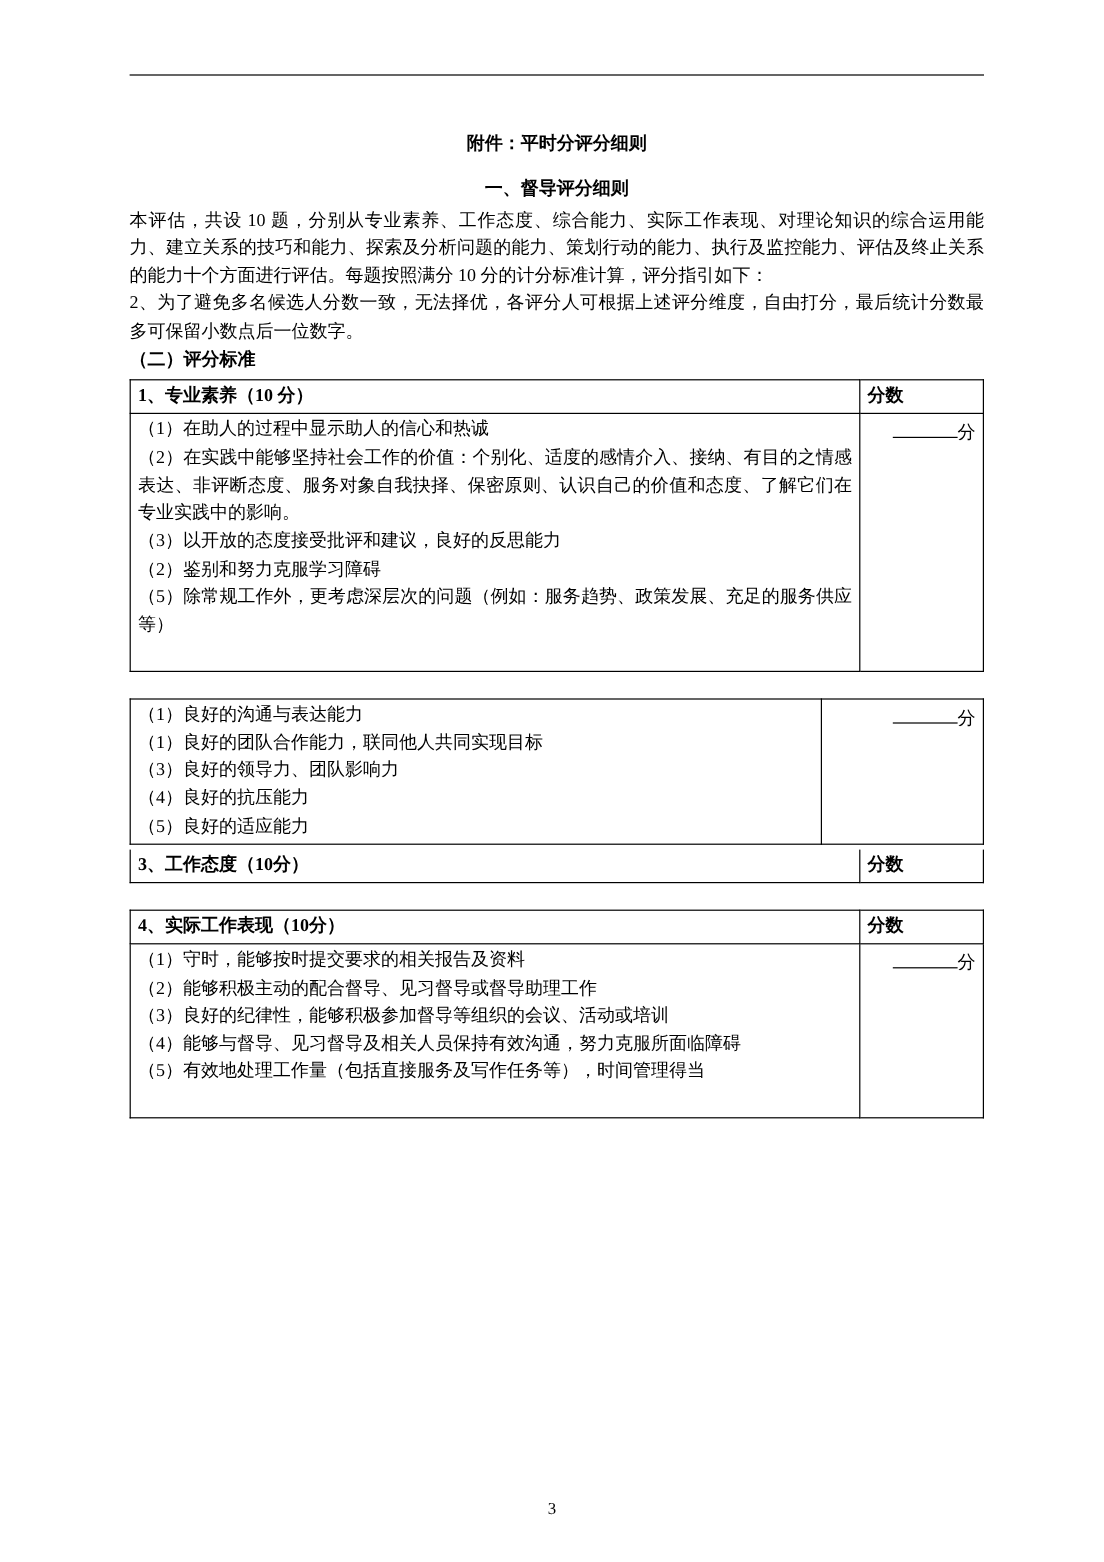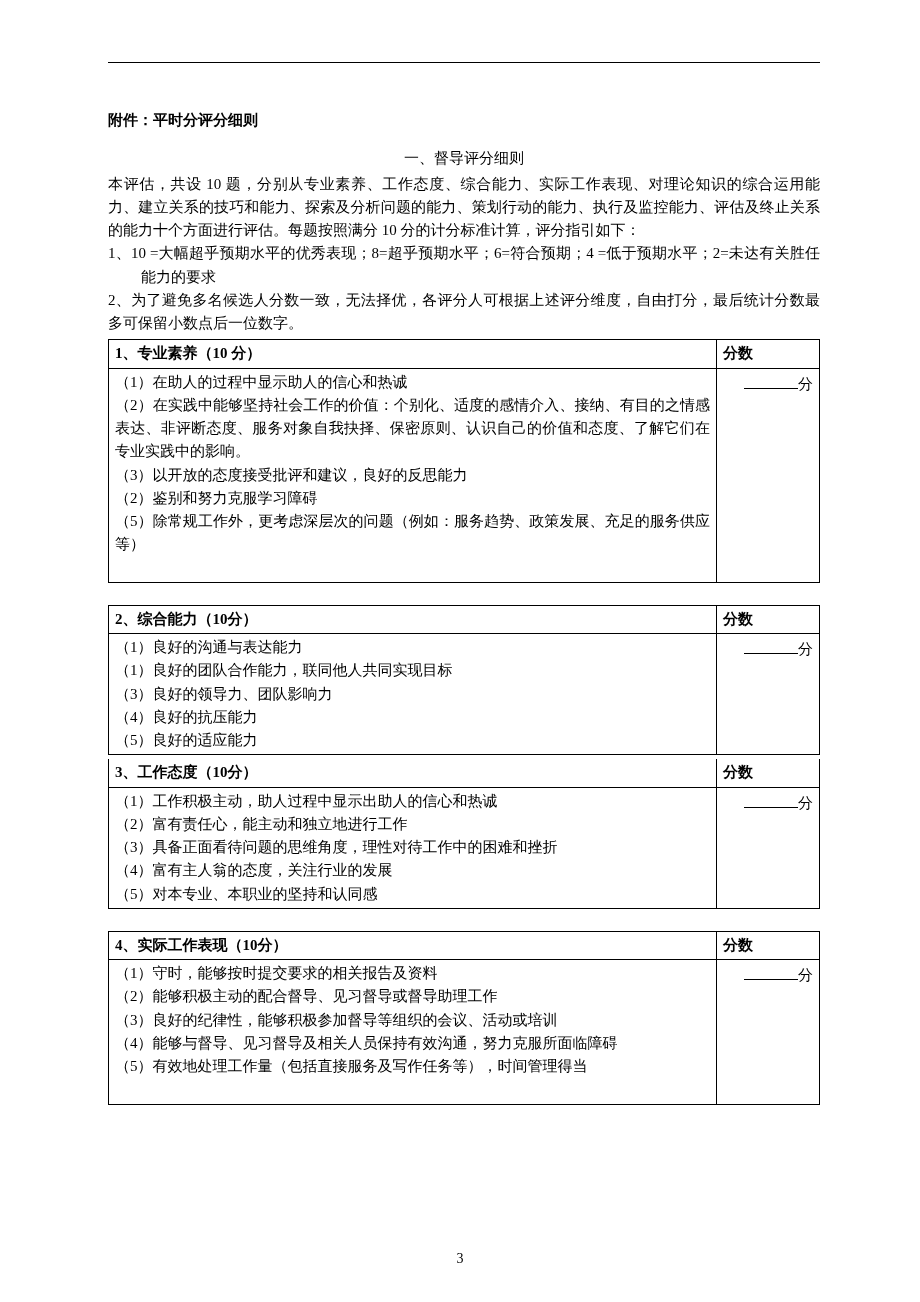--- a/index.html
+++ b/index.html
@@ -14,22 +14,22 @@
     width: 920px;
     min-height: 1302px;
     padding: 62px 100px 40px 108px;
     box-sizing: border-box;
     position: relative;
   }
   .rule {
     border-top: 1.5px solid #000;
     margin-bottom: 46px;
   }
-  .attach-title { font-weight: 700; }
-  .sec-title   { text-align: center; font-weight: 400; margin: 2px 0 2px; }
+  .attach-title { font-weight: 700; text-align: center; }
+  .sec-title   { text-align: center; font-weight: 700; margin: 2px 0 2px; }
   .sub-title   { font-weight: 700; margin: 0; }
   .para        { margin: 0; text-align: justify; }
   .indent-hang { padding-left: 2.2em; text-indent: -2.2em; margin: 0; }
 
   table.rubric {
     width: 100%;
     border-collapse: collapse;
     margin-top: 4px;
     margin-bottom: 22px;
   }
@@ -68,22 +68,22 @@
 </head>
 <body>
 
 <div class="page">
 
   <div class="rule"></div>
 
   <p class="attach-title">附件：平时分评分细则</p>
   <p class="sec-title">一、督导评分细则</p>
   <p class="para">本评估，共设 10 题，分别从专业素养、工作态度、综合能力、实际工作表现、对理论知识的综合运用能力、建立关系的技巧和能力、探索及分析问题的能力、策划行动的能力、执行及监控能力、评估及终止关系的能力十个方面进行评估。每题按照满分 10 分的计分标准计算，评分指引如下：</p>
-  <p class="para indent-hang">1、10 =大幅超乎预期水平的优秀表现；8=超乎预期水平；6=符合预期；4 =低于预期水平；2=未达有关胜任能力的要求</p>
   <p class="para">2、为了避免多名候选人分数一致，无法择优，各评分人可根据上述评分维度，自由打分，最后统计分数最多可保留小数点后一位数字。</p>
+  <p class="sub-title">（二）评分标准</p>
 
   <table class="rubric">
     <tbody>
         <tr>
       <th class="hdr-title">1、专业素养（10 分）</th>
       <th class="hdr-score">分数</th>
     </tr>
     <tr>
       <td>
         <p class="para">（1）在助人的过程中显示助人的信心和热诚</p>
@@ -98,24 +98,20 @@
           <span class="score-uline"></span><span>分</span>
         </span>
         <p class="para">&nbsp;</p>
       </td>
     </tr>
   </tbody>
     </table>
 
   <table class="rubric" style="margin-bottom:0">
     <tbody>
-        <tr>
-      <th class="hdr-title">2、综合能力（10分）</th>
-      <th class="hdr-score">分数</th>
-    </tr>
     <tr>
       <td>
         <p class="para">（1）良好的沟通与表达能力</p>
         <p class="para">（1）良好的团队合作能力，联同他人共同实现目标</p>
         <p class="para">（3）良好的领导力、团队影响力</p>
         <p class="para">（4）良好的抗压能力</p>
         <p class="para">（5）良好的适应能力</p>
       </td>
       <td class="score-cell">
         <span class="score-line">
@@ -123,34 +119,20 @@
         </span>
       </td>
     </tr>
   </tbody>
     </table>
   <table class="rubric">
     <tbody>
         <tr>
       <th class="hdr-title" style="border-top:none">3、工作态度（10分）</th>
       <th class="hdr-score" style="border-top:none">分数</th>
-    </tr>
-    <tr>
-      <td>
-        <p class="para">（1）工作积极主动，助人过程中显示出助人的信心和热诚</p>
-        <p class="para">（2）富有责任心，能主动和独立地进行工作</p>
-        <p class="para">（3）具备正面看待问题的思维角度，理性对待工作中的困难和挫折</p>
-        <p class="para">（4）富有主人翁的态度，关注行业的发展</p>
-        <p class="para">（5）对本专业、本职业的坚持和认同感</p>
-      </td>
-      <td class="score-cell">
-        <span class="score-line">
-          <span class="score-uline"></span><span>分</span>
-        </span>
-      </td>
     </tr>
   </tbody>
     </table>
 
   <table class="rubric">
     <tbody>
         <tr>
       <th class="hdr-title">4、实际工作表现（10分）</th>
       <th class="hdr-score">分数</th>
     </tr>

